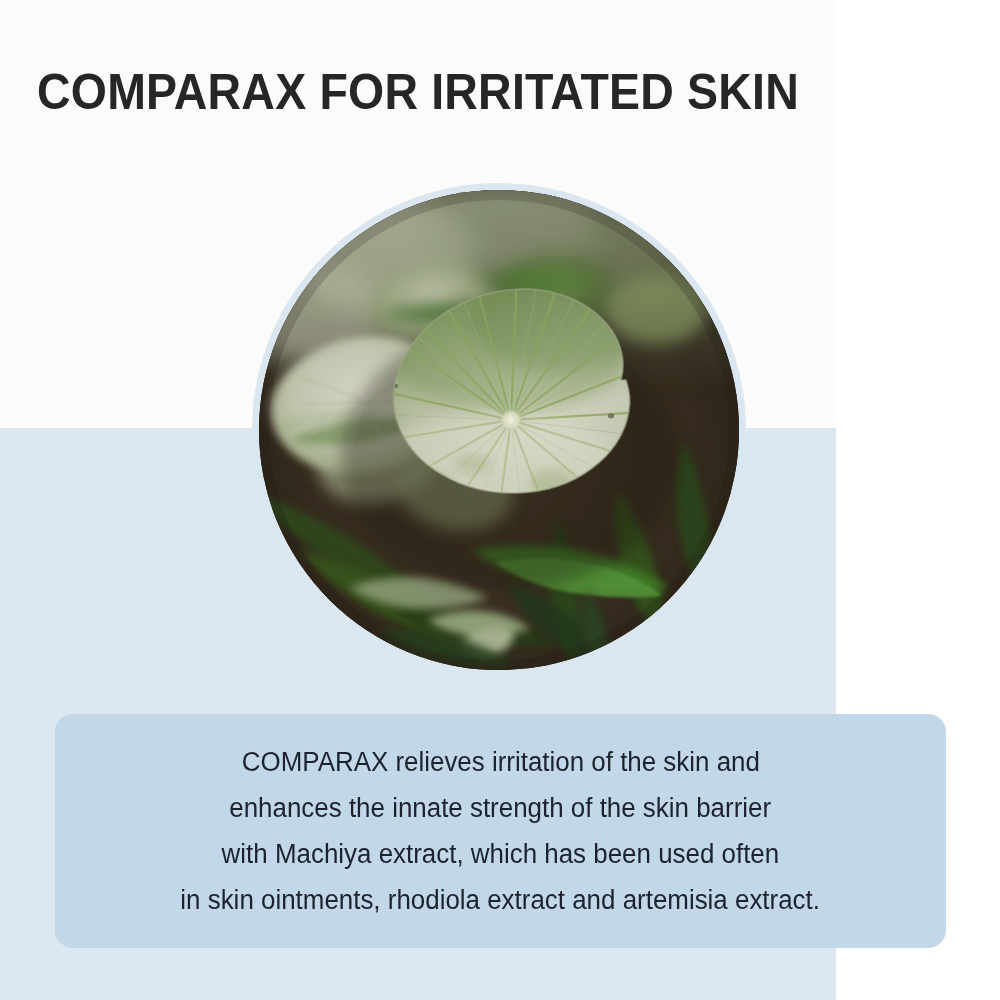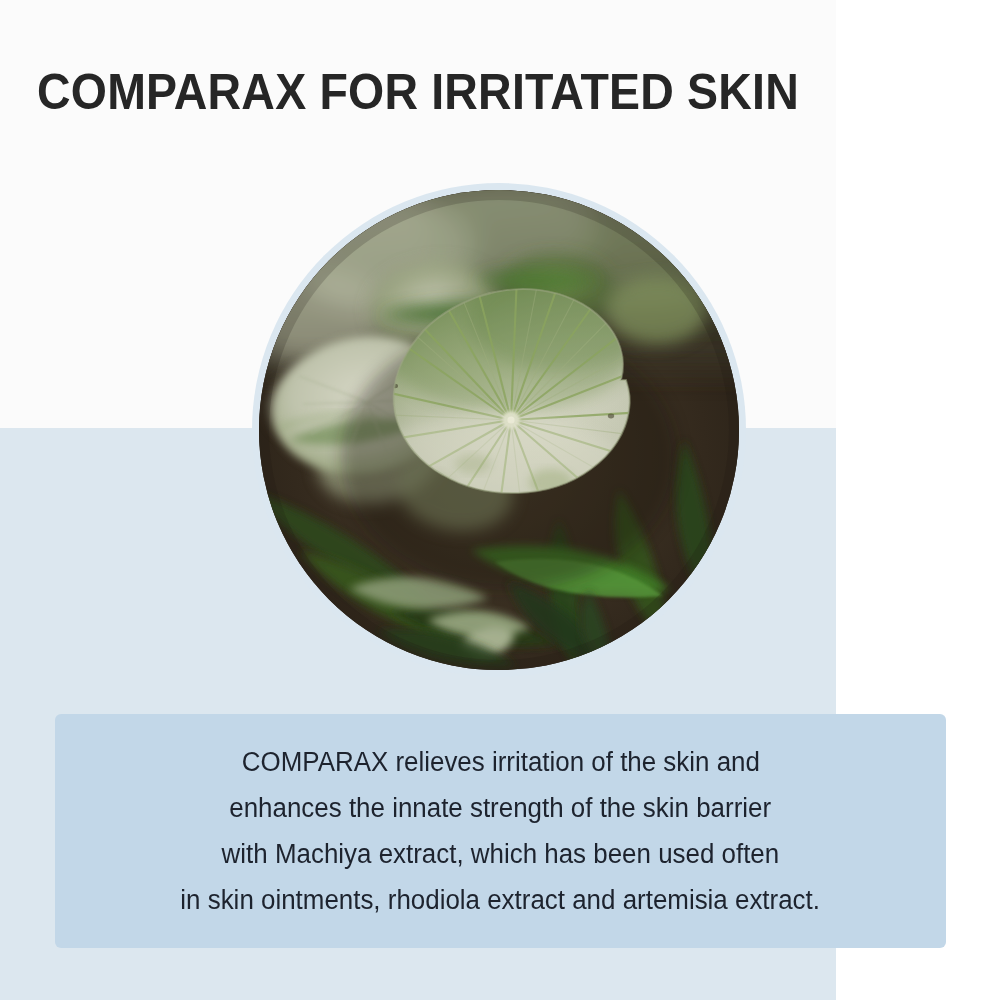--- a/index.html
+++ b/index.html
@@ -59,21 +59,21 @@
   }
   .hero-photo { position:absolute; inset:0; }
   .hero-photo svg { display:block; width:100%; height:100%; }
 
   
   .text-card {
     position:absolute;
     left:55px; top:714px;
     width:891px; height:234px;
     background:#c2d7e8;
-    border-radius:6px;
+    border-radius:18px;
     display:flex;
     flex-direction:column;
     align-items:center;
     justify-content:center;
     padding:0 22px;
   }
   .body-line {
     font-size:27px;
     line-height:46px;
     color:#1d232e;

